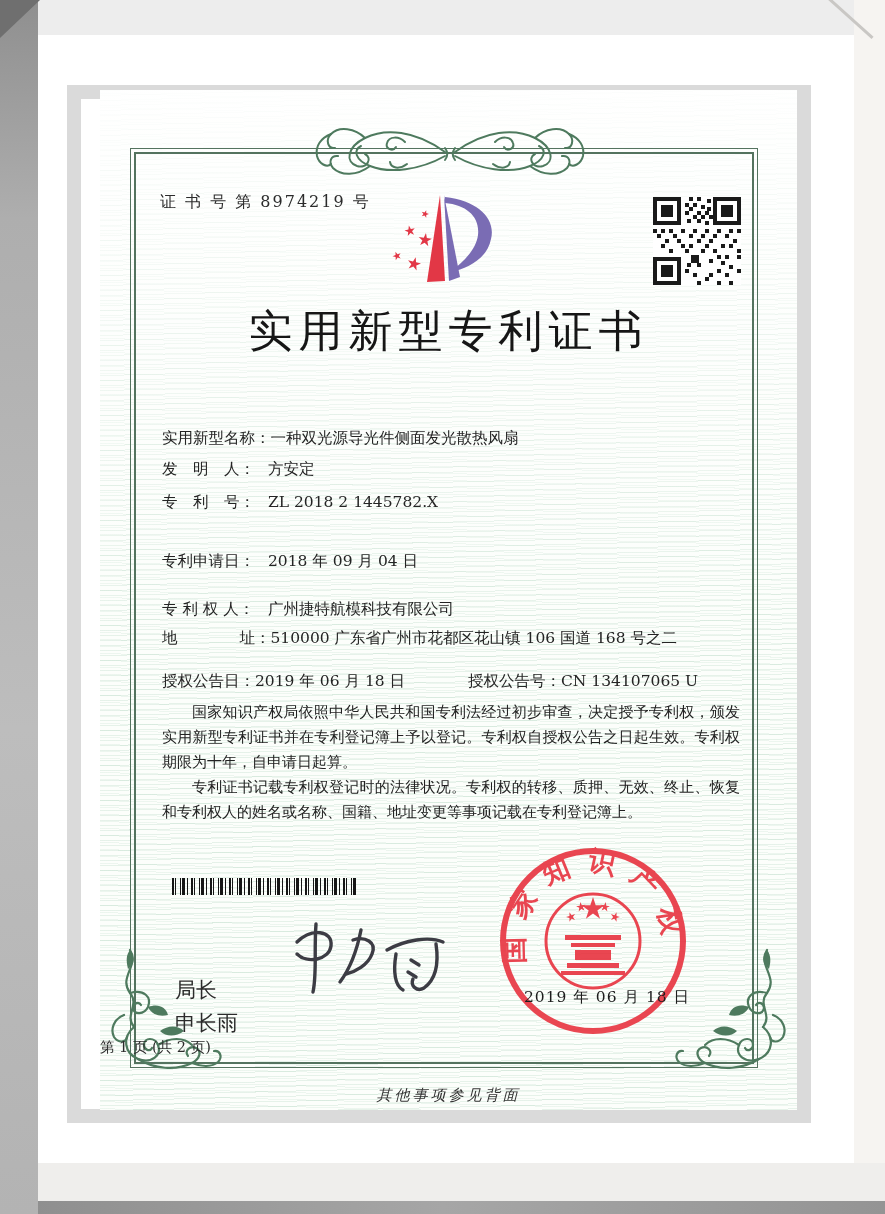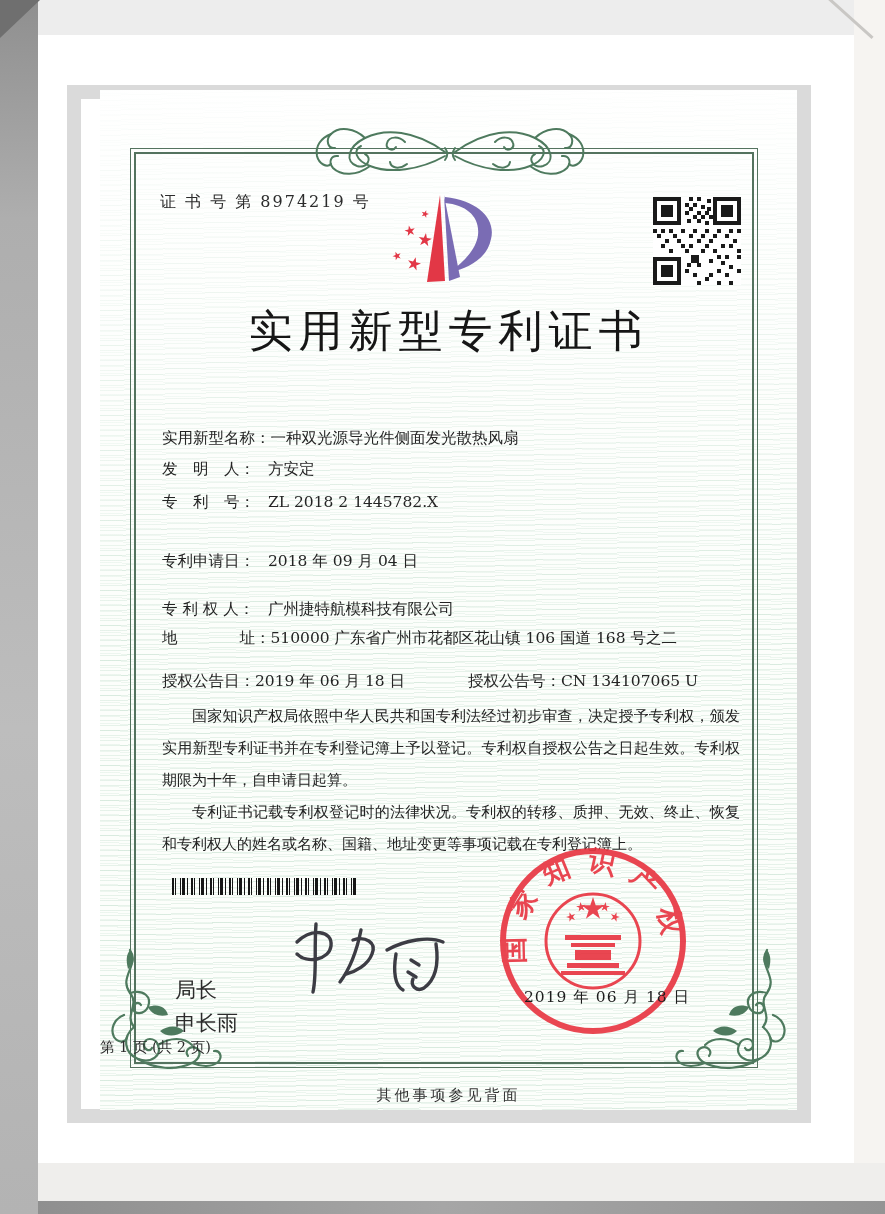--- a/index.html
+++ b/index.html
@@ -38,34 +38,34 @@
   
   .cert-no{position:absolute;left:60px;top:102px;font-size:16px;letter-spacing:2px;color:#2b2b2b;}
   .title{position:absolute;left:0;top:212px;width:100%;text-align:center;
          font-size:44px;letter-spacing:6px;color:#161616;font-weight:500;}
   .fields{position:absolute;left:62px;top:303px;width:580px;font-size:15.5px;color:#242424;}
   .frow{position:absolute;left:0;white-space:nowrap;}
   .frow .lbl{display:inline-block;min-width:106px;}
   .r0{top:0;margin-top:35px;} .r1{top:66px;} .r2{top:99px;} .r3{top:158px;} .r4{top:200px;margin-top:6px;} .r5{top:235px;text-align:right;}
   .grant-row{position:absolute;left:62px;top:581px;width:580px;font-size:15.5px;color:#242424;white-space:nowrap;}
   .grant-no{position:absolute;left:306px;top:0;}
-  .paras{position:absolute;left:62px;top:610px;width:578px;font-size:15px;line-height:32px;
+  .paras{position:absolute;left:62px;top:610px;width:578px;font-size:15px;line-height:25px;
          color:#222222;text-align:justify;}
   .paras p{margin:0;text-indent:2em;}
 
   .barcode{position:absolute;left:72px;top:788px;width:186px;height:17px;
            background:
              repeating-linear-gradient(90deg,#161616 0 2px,rgba(255,255,255,0) 2px 3px,#161616 3px 4px,rgba(255,255,255,0) 4px 8px,#161616 8px 9px,rgba(255,255,255,0) 9px 10px,#161616 10px 13px,rgba(255,255,255,0) 13px 15px,#161616 15px 16px,rgba(255,255,255,0) 16px 19px);}
   .director{position:absolute;left:75px;top:884px;font-size:21px;color:#2b2b2b;line-height:33px;}
   .sig{position:absolute;left:183px;top:812px;}
   .seal{position:absolute;left:395px;top:753px;}
   .seal-date{position:absolute;left:424px;top:897px;font-size:15.5px;color:#1d1d1d;white-space:nowrap;letter-spacing:1px;}
   .page-info{position:absolute;left:0;top:948px;width:100%;font-size:14.5px;color:#2b2b2b;}
   .back-note{position:absolute;left:0;top:996px;width:100%;text-align:center;font-size:15px;
-             letter-spacing:3px;color:#333333;}
+             letter-spacing:3px;color:#333333;font-style:italic;}
   .logo{position:absolute;left:283px;top:95px;}
   .qr{position:absolute;left:553px;top:107px;}
 </style>
 </head>
 <body>
 
 <div class="stage">
 
   <div class="edge-top"></div>
   <div class="edge-right"></div>

